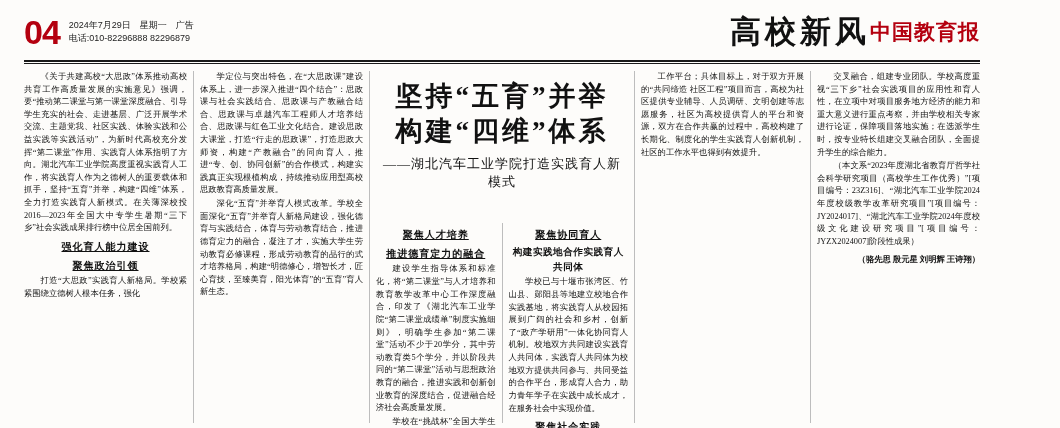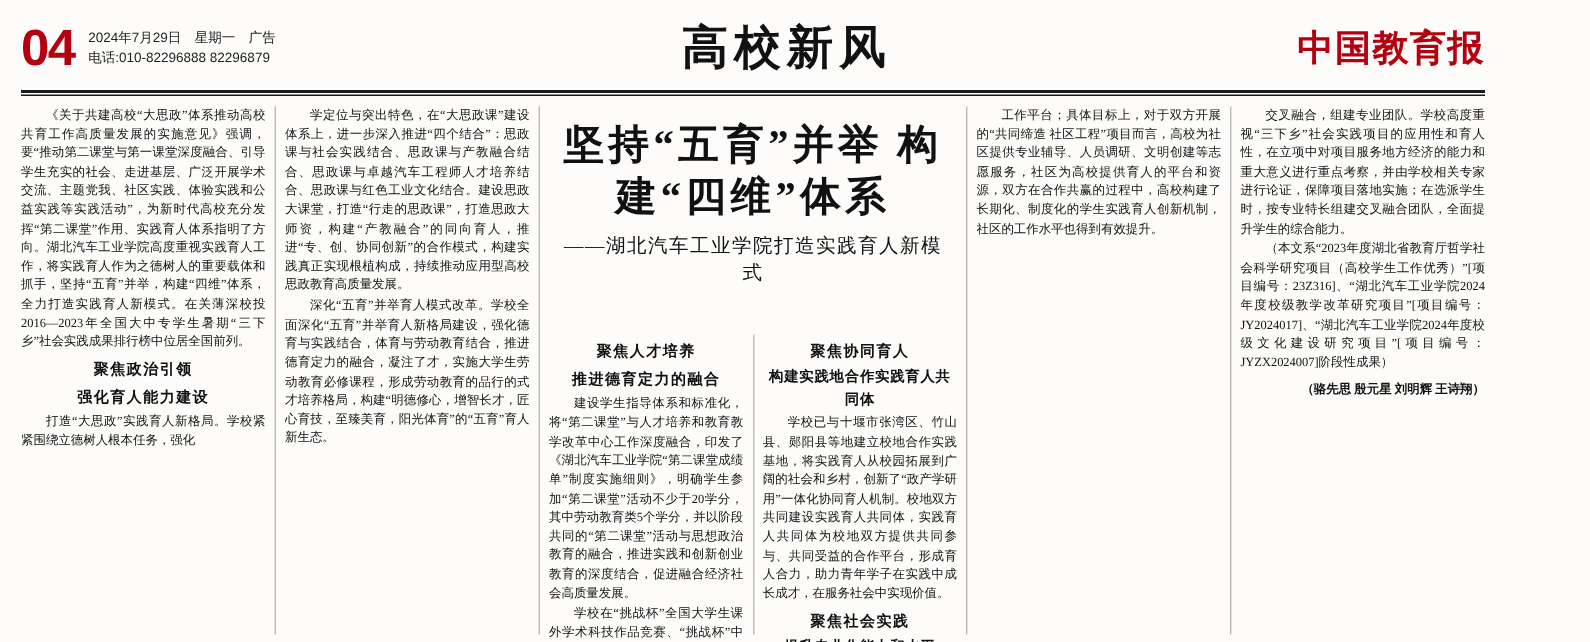--- a/index.html
+++ b/index.html
@@ -7,21 +7,21 @@
     width:1060px;height:428px;
     background:#fdfcfa;
     font-family:"Liberation Serif", serif;
     color:#111;
     overflow:hidden;
   }
   .page{
     width:1004px;height:428px;
     position:relative;
     box-sizing:border-box;
-    padding:0 14px;
+    padding:0 24px;
   }
   
   .masthead{
     display:flex;align-items:center;
     height:52px;
     padding-top:6px;
   }
   .page-num{
     font-family:"Liberation Sans", sans-serif;
     font-size:34px;font-weight:bold;
@@ -32,28 +32,28 @@
   }
   .mast-meta{
     font-size:9px;
     color:#222;
     line-height:1.5;
     font-family:"Liberation Sans", sans-serif;
     white-space:nowrap;
   }
   .mast-center{
     flex:1;
-    text-align:center;
+    text-align:right;
     font-size:31px;
     font-weight:bold;
     letter-spacing:4px;
     font-family:Liberation Serif, serif;
   }
   .mast-right{
-    font-size:24px;
+    font-size:21px;
     font-weight:bold;
     color:#b4000f;
     letter-spacing:1px;
     white-space:nowrap;
     font-family:"Liberation Serif", serif;
   }
   .rule{
     border-top:2px solid #1a1a1a;
     margin:2px 0 0 0;
   }
@@ -123,20 +123,21 @@
     text-align:justify;
   }
   .mid-col p{margin:0 0 1px 0;text-indent:2em;}
   .sec-h{
     text-align:center;
     font-weight:bold;
     font-size:10px;
     margin:4px 0 2px 0;
     letter-spacing:1px;
     text-indent:0 !important;
+    text-decoration:underline;
   }
   .sec-h2{
     text-align:center;
     font-weight:bold;
     font-size:9.6px;
     margin:3px 0 2px 0;
     letter-spacing:0.5px;
     text-indent:0 !important;
   }
   .sign{
@@ -166,22 +167,22 @@
     <div class="mast-center">高校新风</div>
     <div class="mast-right">中国教育报</div>
   </div>
   <div class="rule"></div>
   <div class="rule-thin"></div>
 
   <div class="body-area">
 
     <div class="col col-1">
       <p>《关于共建高校“大思政”体系推动高校共育工作高质量发展的实施意见》强调，要“推动第二课堂与第一课堂深度融合、引导学生充实的社会、走进基层、广泛开展学术交流、主题党我、社区实践、体验实践和公益实践等实践活动”，为新时代高校充分发挥“第二课堂”作用、实践育人体系指明了方向。湖北汽车工业学院高度重视实践育人工作，将实践育人作为之德树人的重要载体和抓手，坚持“五育”并举，构建“四维”体系，全力打造实践育人新模式。在关薄深校投2016—2023年全国大中专学生暑期“三下乡”社会实践成果排行榜中位居全国前列。</p>
+      <div class="sec-h">强化育人能力建设</div>
       <div class="sec-h">聚焦政治引领</div>
-      <div class="sec-h">强化育人能力建设</div>
       <p>打造“大思政”实践育人新格局。学校紧紧围绕立德树人根本任务，强化</p>
     </div>
     <div class="colsep"></div>
 
     <div class="col col-2">
       <p>学定位与突出特色，在“大思政课”建设体系上，进一步深入推进“四个结合”：思政课与社会实践结合、思政课与产教融合结合、思政课与卓越汽车工程师人才培养结合、思政课与红色工业文化结合。建设思政大课堂，打造“行走的思政课”，打造思政大师资，构建“产教融合”的同向育人，推进“专、创、协同创新”的合作模式，构建实践真正实现根植构成，持续推动应用型高校思政教育高质量发展。</p>
       <p>深化“五育”并举育人模式改革。学校全面深化“五育”并举育人新格局建设，强化德育与实践结合，体育与劳动教育结合，推进德育定力的融合，凝注了才，实施大学生劳动教育必修课程，形成劳动教育的品行的式才培养格局，构建“明德修心，增智长才，匠心育技，至臻美育，阳光体育”的“五育”育人新生态。</p>
     </div>
     <div class="colsep"></div>
 

